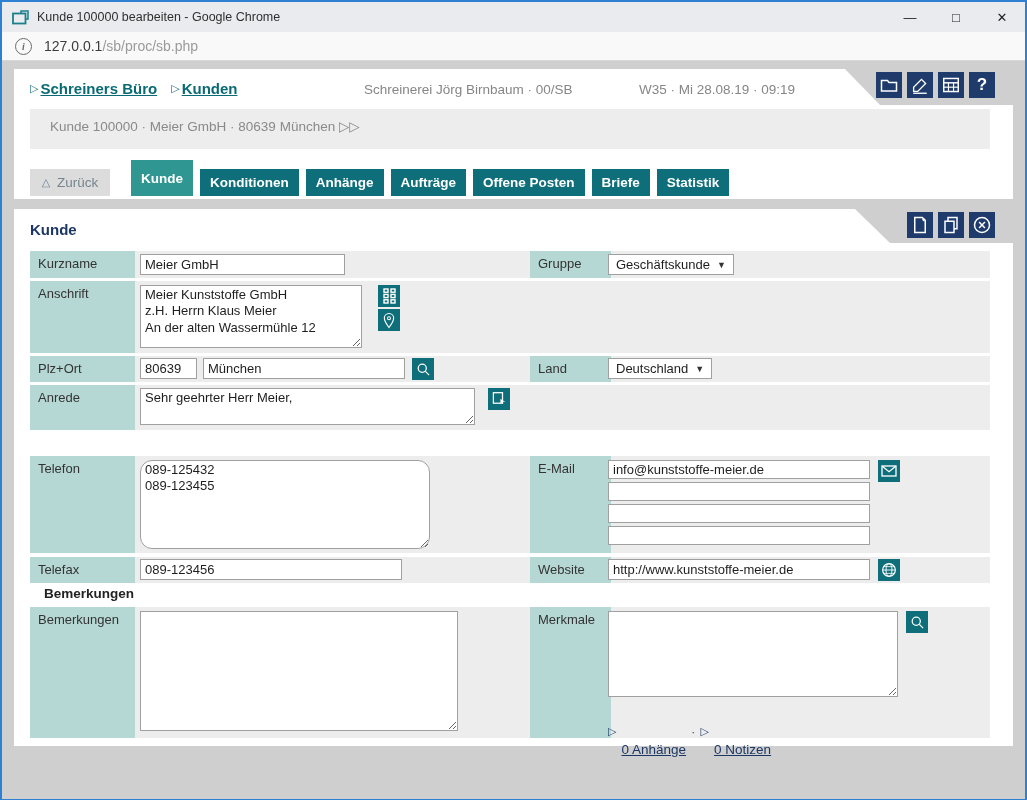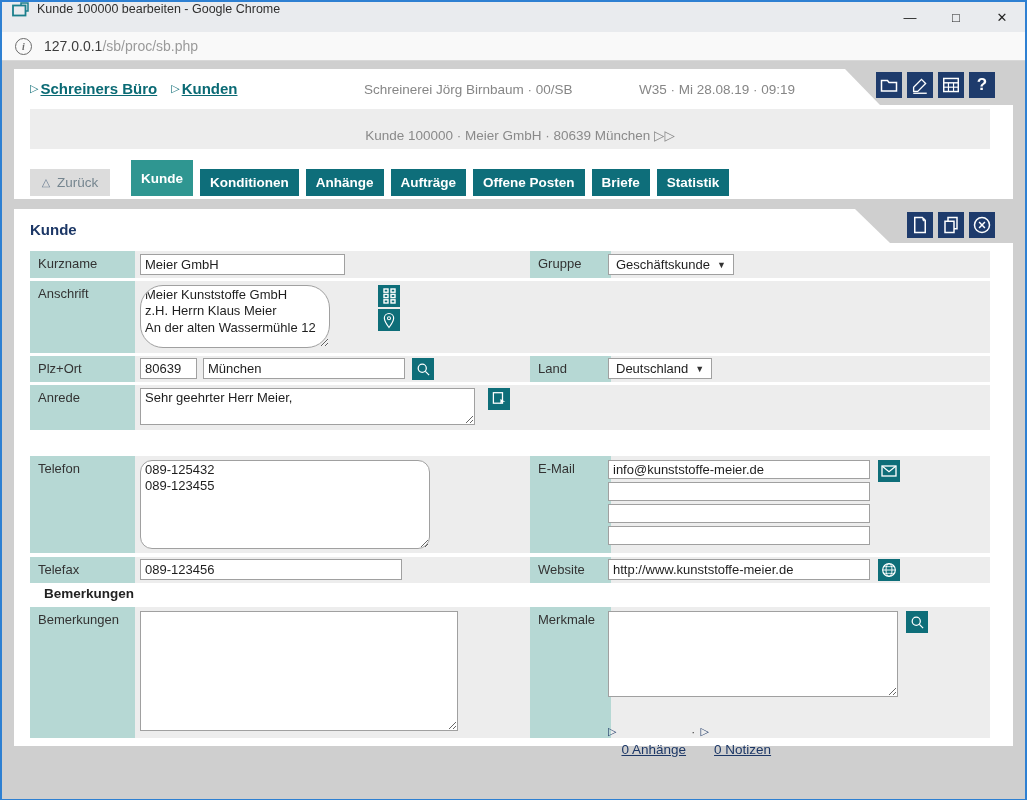--- a/index.html
+++ b/index.html
@@ -1,20 +1,20 @@
 <!DOCTYPE html>
 <html><head>
 <meta charset="utf-8">
 <style>
   html,body{margin:0;padding:0;}
   body{width:1027px;height:800px;overflow:hidden;font-family:"Liberation Sans",sans-serif;}
   .window{width:1027px;height:800px;box-sizing:border-box;border:2px solid #2e80d2;background:#cfcfcf;position:relative;}
 
   
-  .titlebar{height:30px;background:#e9ebee;display:flex;align-items:flex-start;}
+  .titlebar{height:30px;background:#e9ebee;display:flex;align-items:center;}
   .titlebar .appicon{margin:0 8px 0 10px;width:17px;height:15px;flex:0 0 auto;}
   .titlebar .title{font-size:12.5px;color:#2f2f2f;flex:1 1 auto;}
   .win-controls{display:flex;height:100%;}
   .win-btn{width:46px;height:100%;display:flex;align-items:center;justify-content:center;font-size:13px;color:#222;cursor:default;}
 
   
   .urlbar{height:28px;background:#f9f9f9;border-bottom:1px solid #d8d8d8;display:flex;align-items:center;}
   .info-ic{width:15px;height:15px;border:1.6px solid #6b6b6b;border-radius:50%;margin:0 12px 0 13px;display:flex;align-items:center;justify-content:center;font-size:10px;color:#6b6b6b;font-family:"Liberation Serif",serif;font-style:italic;font-weight:bold;}
   .url{font-size:14px;color:#3c3c3c;}
   .url .path{color:#9a9a9a;}
@@ -33,21 +33,21 @@
   .crumb{display:flex;align-items:center;gap:2px;cursor:pointer;}
   .tri{color:#0a6a74;font-size:11px;}
   .crumb a{color:#0a6a74;font-weight:bold;font-size:15px;text-decoration:underline;}
   .companytxt{position:absolute;left:350px;top:13px;font-size:13.5px;color:#868686;}
   .datetxt{position:absolute;right:218px;top:13px;font-size:13.5px;color:#868686;margin-left:47px;}
   .hdr-icons{position:absolute;right:18px;top:3px;display:flex;gap:5px;}
   .nicon{width:26px;height:26px;background:#1e3b6c;display:flex;align-items:center;justify-content:center;cursor:pointer;}
   .nicon svg{display:block;}
   .nicon .q{color:#fff;font-size:17px;font-weight:bold;font-family:"Liberation Sans",sans-serif;}
   .band{position:absolute;left:16px;top:40px;width:960px;height:40px;background:#ededed;}
-  .band .txt{padding:18px 0 0 20px;font-size:13.5px;color:#8a8a8a;text-align:center;}
+  .band .txt{padding:9px 0 0 20px;font-size:13.5px;color:#8a8a8a;}
   .band .dd{color:#8a8a8a;cursor:pointer;}
 
   
   .tabrow{position:absolute;left:16px;bottom:3px;display:flex;align-items:flex-end;}
   .backbtn{width:80px;height:27px;background:#dcdcdc;color:#75858f;font-size:13.5px;display:flex;align-items:center;justify-content:center;gap:7px;margin-right:21px;cursor:pointer;}
   .backbtn .btri{font-size:11px;color:#6d7f94;}
   .tab{background:#0e6e7a;color:#fff;font-weight:bold;font-size:13.5px;height:27px;display:flex;align-items:center;padding:0 10px;margin-right:7px;cursor:pointer;}
   .tab.active{background:#2f9691;height:36px;}
 
   
@@ -192,21 +192,21 @@
         <input class="txt" style="left: 110px; top: 3px; width: 205px; height: 21px;" value="Meier GmbH">
         <div class="cell cell-r">Gruppe</div>
         <div class="selbox" style="left:578px;top:3px;">
           <span>Geschäftskunde</span>
           <span class="arr">▼</span>
         </div>
       </div>
 
       <div class="row" style="top:72px;height:72px;">
         <div class="cell cell-l">Anschrift</div>
-        <textarea class="txt" style="left: 110px; top: 4px; width: 190px; height: 63px; border-radius: 23px;">Meier Kunststoffe GmbH
+        <textarea class="txt" style="left: 110px; top: 4px; width: 222px; height: 63px;">Meier Kunststoffe GmbH
 z.H. Herrn Klaus Meier
 An der alten Wassermühle 12</textarea>
         <div class="ticon" style="left:348px;top:4px;">
           <svg width="13" height="16" viewBox="0 0 13 16">
               <g fill="none" stroke="#fff" stroke-width="1.4">
                 <rect x="1" y="1" width="4" height="3.2"></rect>
                 <rect x="8" y="1" width="4" height="3.2"></rect>
                 <rect x="1" y="6.4" width="4" height="3.2"></rect>
                 <rect x="8" y="6.4" width="4" height="3.2"></rect>
                 <rect x="1" y="11.8" width="4" height="3.2"></rect>

